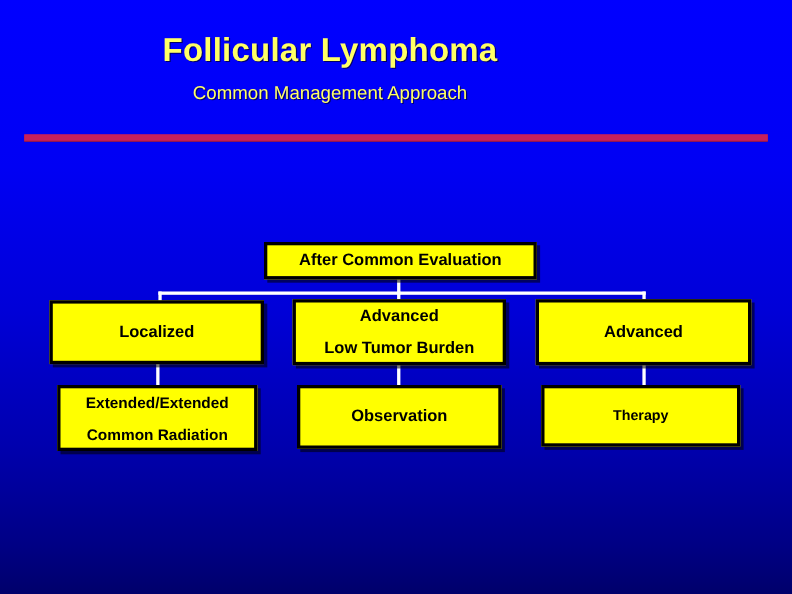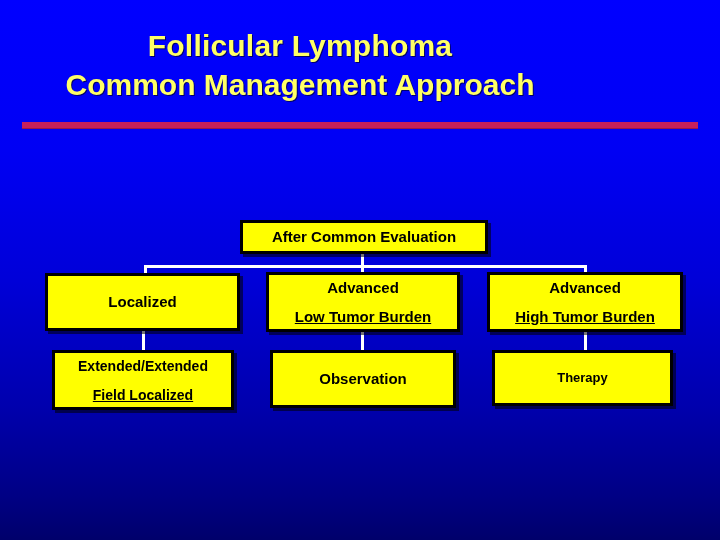--- a/index.html
+++ b/index.html
@@ -37,22 +37,22 @@
   #slide-title {
     font-size: 30px;
     font-weight: bold;
     color: #ffff66;
     letter-spacing: 0.2px;
     line-height: 36px;
     text-shadow: 1px 1px 0 #00006a;
   }
   #slide-subtitle {
     margin-top: 8px;
-    font-size: 30px;
-    font-weight: bold;
+    font-size: 17px;
+    font-weight: normal;
     color: #ffff66;
     line-height: 26px;
     text-shadow: 1px 1px 0 #00006a;
   }
   #title-rule {
     position: absolute;
     left: 22px;
     top: 122px;
     width: 676px;
     height: 6px;
@@ -81,21 +81,21 @@
     font-weight: bold;
     text-align: center;
     box-shadow: 3px 3px 0 rgba(0,0,0,0.55);
   }
   .node .line1,
   .node .line2 {
     display: block;
     width: 100%;
     line-height: 20px;
   }
-  .node .line2 { margin-top: 9px; text-decoration: underline; }
+  .node .line2 { margin-top: 9px; }
 
   #node-root   { left: 240px; top: 220px; width: 248px; height: 34px; font-size: 15px; }
   #node-local  { left:  45px; top: 273px; width: 195px; height: 58px; font-size: 15px; }
   #node-lowtb  { left: 266px; top: 272px; width: 194px; height: 60px; font-size: 15px; }
   #node-hightb { left: 487px; top: 272px; width: 196px; height: 60px; font-size: 15px; }
   #node-radiation { left: 52px; top: 350px; width: 182px; height: 60px; font-size: 14px; }
   #node-observation { left: 270px; top: 350px; width: 186px; height: 58px; font-size: 15px; }
   #node-therapy { left: 492px; top: 350px; width: 181px; height: 56px; font-size: 13px; }
 
   
@@ -149,26 +149,25 @@
       <span class="line1">Localized</span>
     </div>
 
     <div class="node" id="node-lowtb">
       <span class="line1">Advanced</span>
       <span class="line2">Low Tumor Burden</span>
     </div>
 
     <div class="node" id="node-hightb">
       <span class="line1">Advanced</span>
-      <span class="line2">High Tumor Burden</span>
     </div>
 
     <div class="node" id="node-radiation">
       <span class="line1">Extended/Extended</span>
-      <span class="line2">Field Localized</span>
+      <span class="line2">Common Radiation</span>
     </div>
 
     <div class="node" id="node-observation">
       <span class="line1">Observation</span>
     </div>
 
     <div class="node" id="node-therapy">
       <span class="line1">Therapy</span>
     </div>
 

